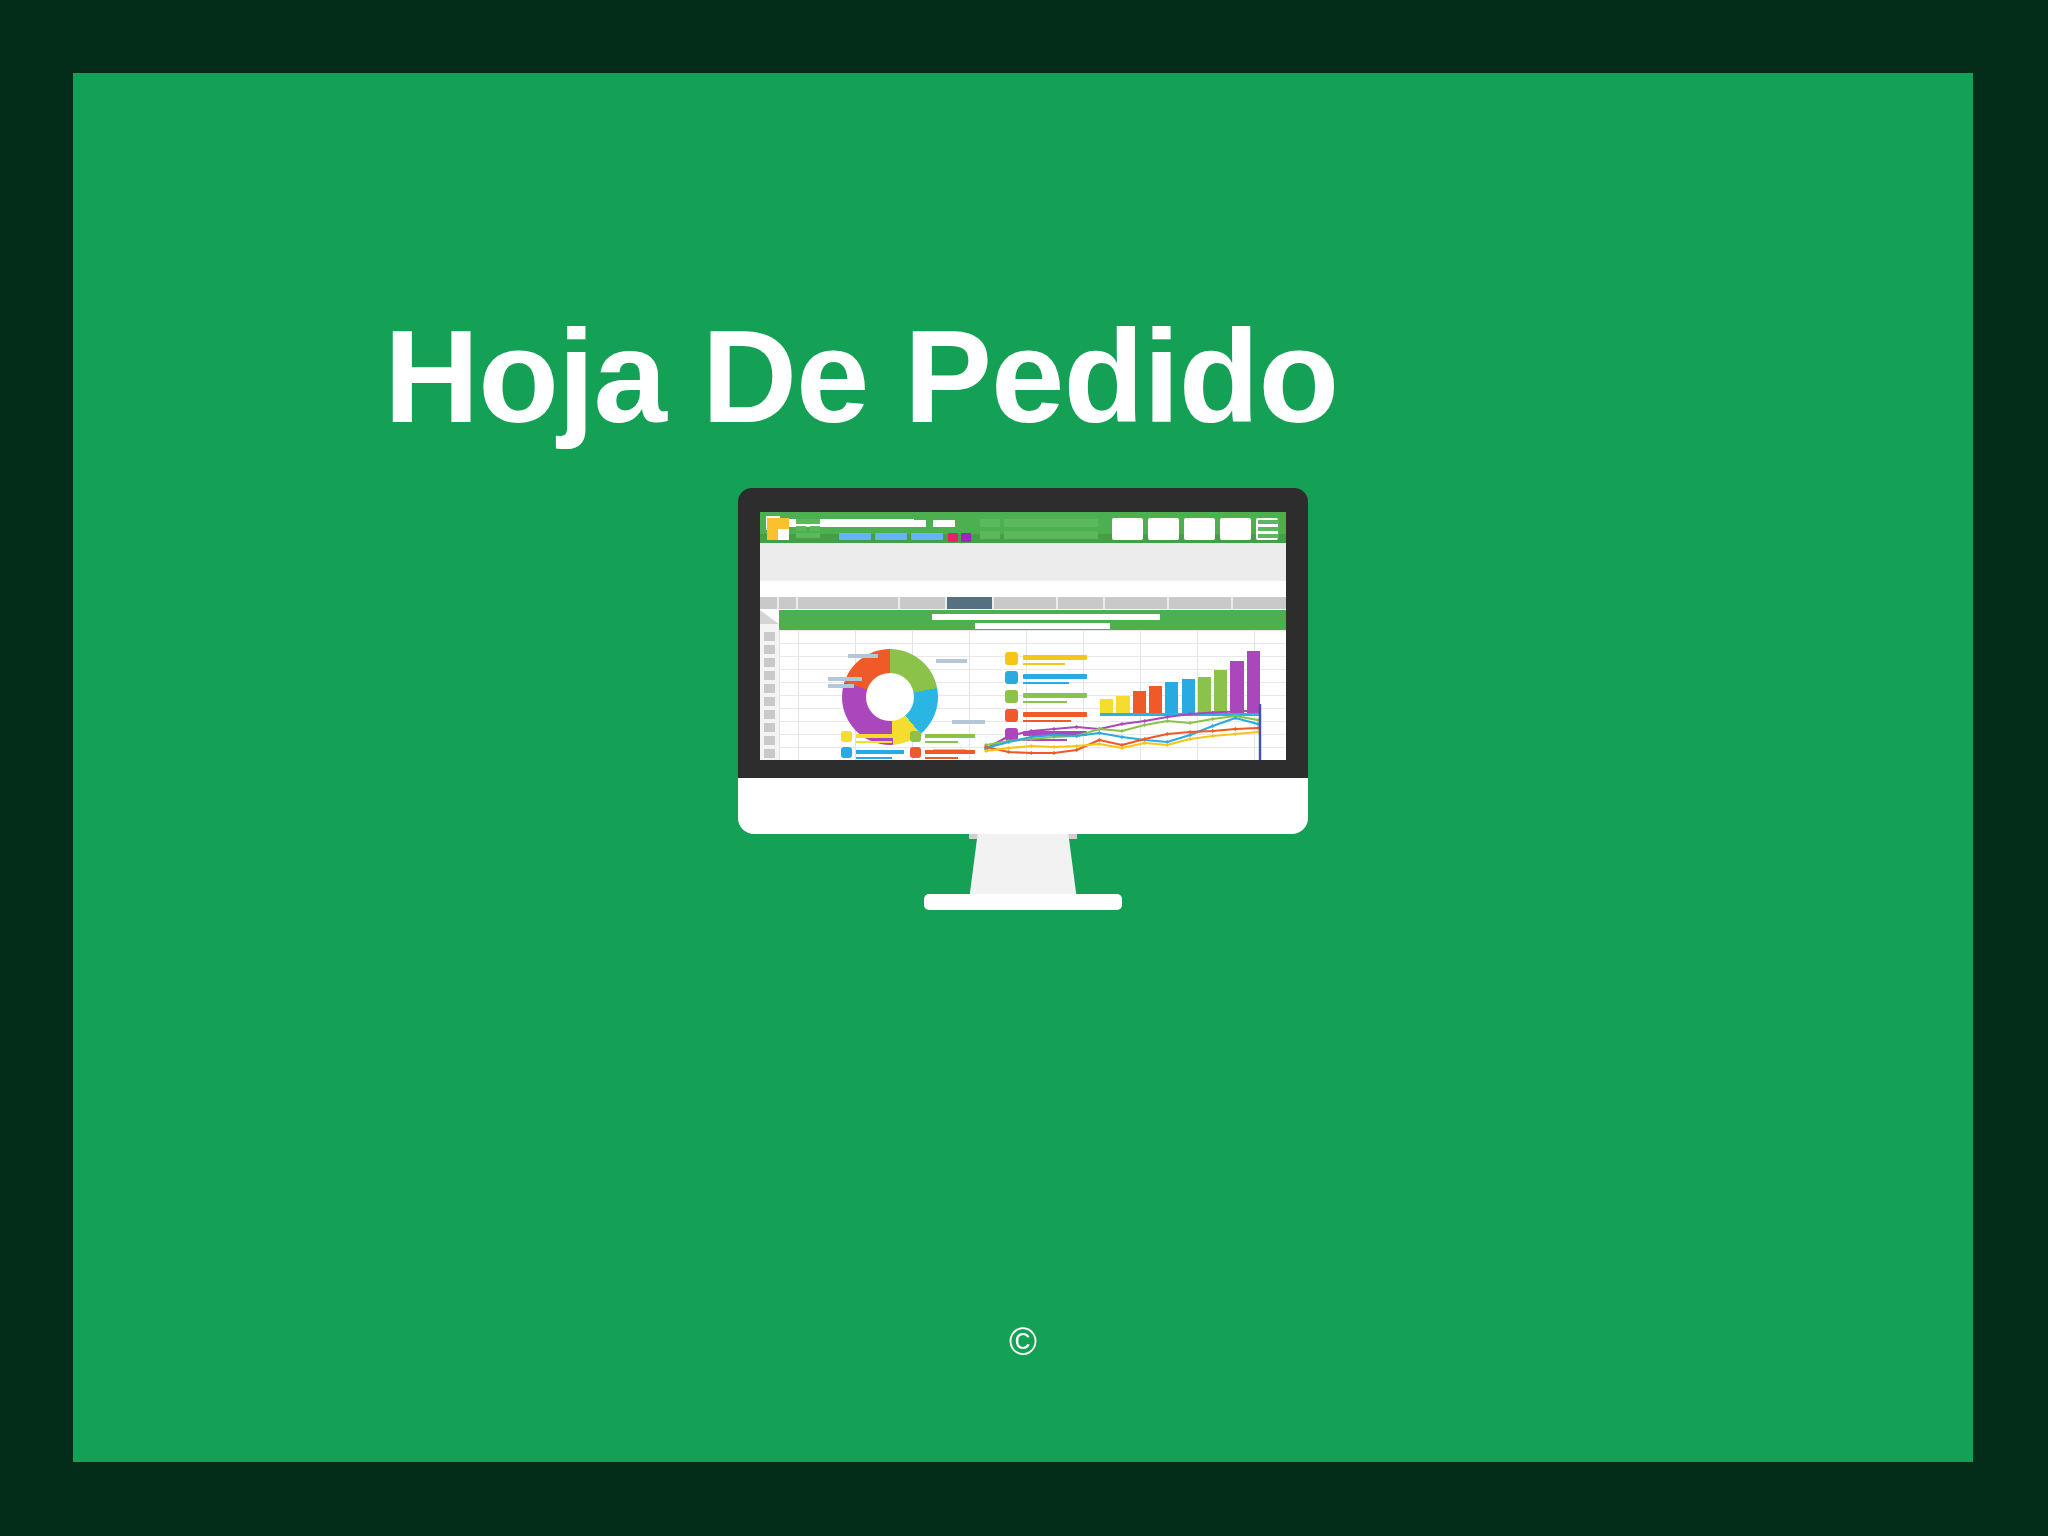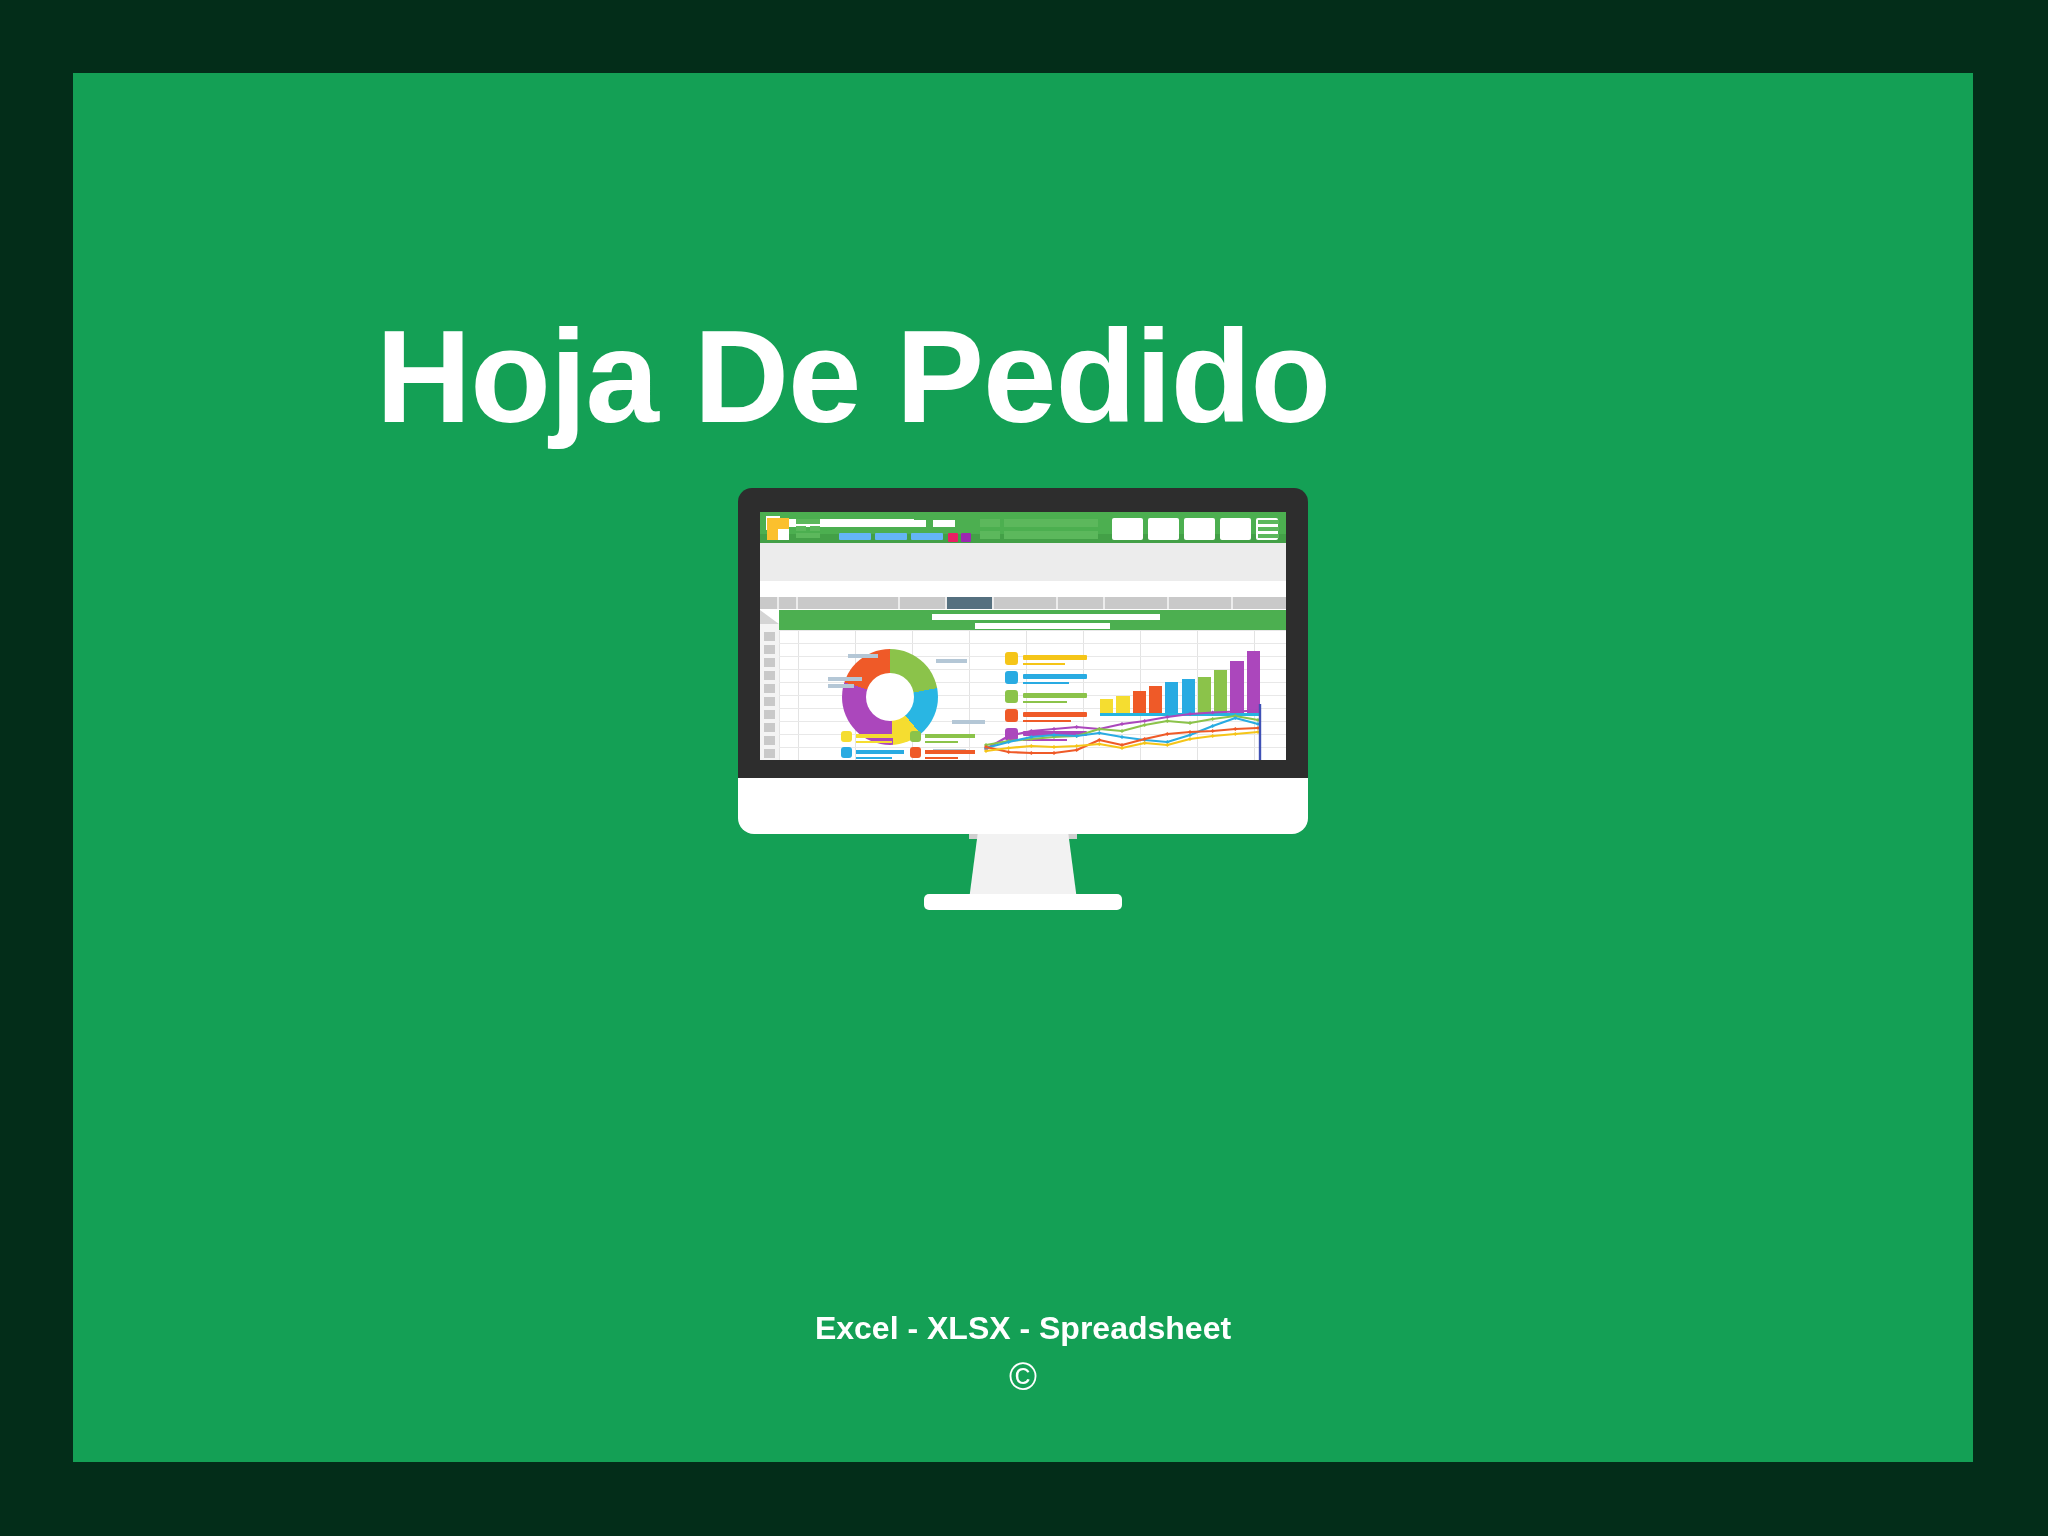--- a/index.html
+++ b/index.html
@@ -27,21 +27,21 @@
     left: 73px;
     top: 73px;
     width: 1900px;
     height: 1389px;
     background: #14a055;
   }
 
   
   #title {
     position: absolute;
-    left: 0;
+    left: 8px;
     top: 238px;
     width: 1560px;
     text-align: center;
     color: #ffffff;
     font-size: 132px;
     font-weight: bold;
     letter-spacing: -1px;
     line-height: 1;
     font-family: "Liberation Sans", sans-serif;
   }
@@ -610,18 +610,17 @@
 
       </div>
 
       <div id="monitor-chin"></div>
       <div id="monitor-neck-top"></div>
       <div id="monitor-neck"></div>
       <div id="monitor-base"></div>
     </div>
 
     <div id="footer">
-      <div id="footer-text">Excel - XLSX - Spreadsheet</div>
       <div id="copyright">©</div>
     </div>
 
   </div>
 </div>
 
 </body></html>

